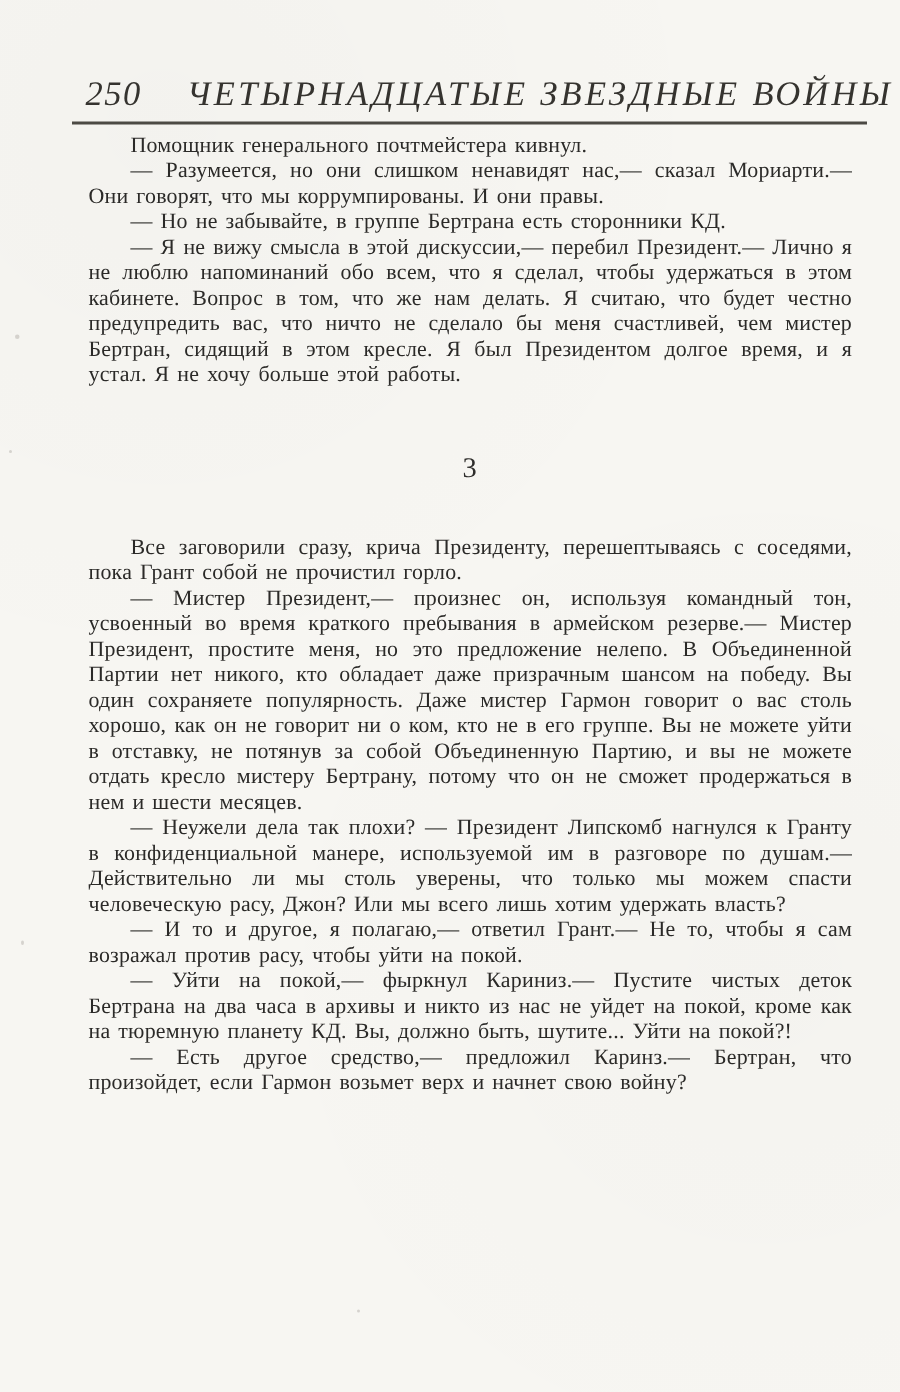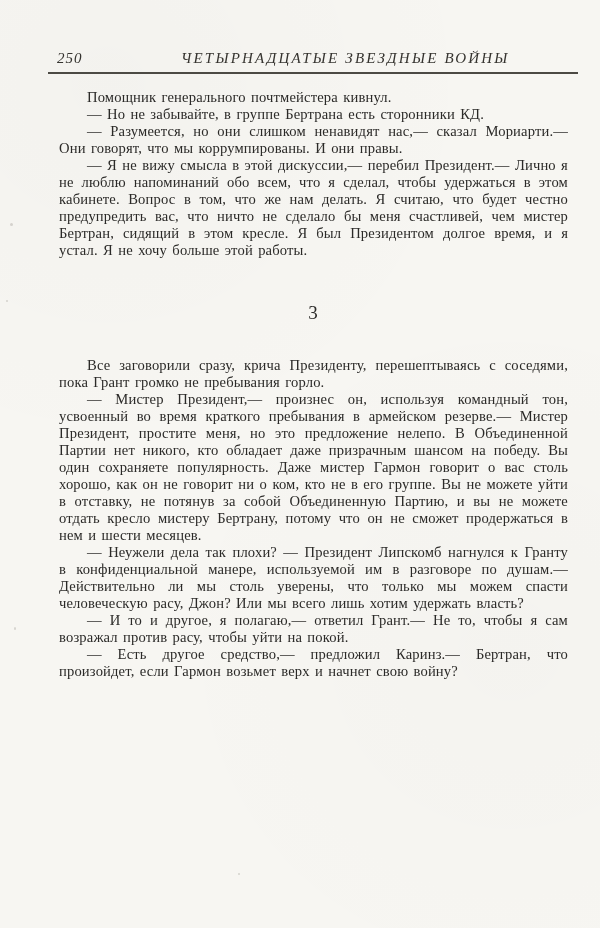--- a/index.html
+++ b/index.html
@@ -21,21 +21,21 @@
     color: #2b2a28;
   }
   .running-header {
     position: absolute;
     top: 50px;
     left: 48px;
     width: 530px;
     display: flex;
     align-items: baseline;
     font-style: italic;
-    font-size: 15px;
+    font-size: 23px;
     color: #35332f;
     border-bottom: 2px solid #4c4a44;
     padding-bottom: 5px;
   }
   .page-number {
     margin-left: 9px;
     letter-spacing: 1px;
   }
   .running-title {
     flex: 1;
@@ -85,30 +85,31 @@
 
 <div class="page">
 
   <div class="running-header">
     <span class="page-number">250</span>
     <span class="running-title">ЧЕТЫРНАДЦАТЫЕ ЗВЕЗДНЫЕ ВОЙНЫ</span>
   </div>
 
   <div class="text-column">
     <p>Помощник генерального почтмейстера кивнул.</p>
+    <p>— Разумеется, но они слишком ненавидят нас,— сказал Мориарти.— Они говорят, что мы коррумпированы. И они правы.</p>
     <p>— Но не забывайте, в группе Бертрана есть сторонники КД.</p>
-    <p>— Разумеется, но они слишком ненавидят нас,— сказал Мориарти.— Они говорят, что мы коррумпированы. И они правы.</p>
     <p>— Я не вижу смысла в этой дискуссии,— перебил Президент.— Лично я не люблю напоминаний обо всем, что я сделал, чтобы удержаться в этом кабинете. Вопрос в том, что же нам делать. Я считаю, что будет честно предупредить вас, что ничто не сделало бы меня счастливей, чем мистер Бертран, сидящий в этом кресле. Я был Президентом долгое время, и я устал. Я не хочу больше этой работы.</p>
 
     <div class="section-number">3</div>
 
-    <p>Все заговорили сразу, крича Президенту, перешептываясь с соседями, пока Грант громко не пребывания горло.</p>
+    <p>Все заговорили сразу, крича Президенту, перешептываясь с соседями, пока Грант собой не прочистил горло.</p>
     <p>— Мистер Президент,— произнес он, используя командный тон, усвоенный во время краткого пребывания в армейском резерве.— Мистер Президент, простите меня, но это предложение нелепо. В Объединенной Партии нет никого, кто обладает даже призрачным шансом на победу. Вы один сохраняете популярность. Даже мистер Гармон говорит о вас столь хорошо, как он не говорит ни о ком, кто не в его группе. Вы не можете уйти в отставку, не потянув за собой Объединенную Партию, и вы не можете отдать кресло мистеру Бертрану, потому что он не сможет продержаться в нем и шести месяцев.</p>
     <p>— Неужели дела так плохи? — Президент Липскомб нагнулся к Гранту в конфиденциальной манере, используемой им в разговоре по душам.— Действительно ли мы столь уверены, что только мы можем спасти человеческую расу, Джон? Или мы всего лишь хотим удержать власть?</p>
     <p>— И то и другое, я полагаю,— ответил Грант.— Не то, чтобы я сам возражал против расу, чтобы уйти на покой.</p>
+    <p>— Уйти на покой,— фыркнул Кариниз.— Пустите чистых деток Бертрана на два часа в архивы и никто из нас не уйдет на покой, кроме как на тюремную планету КД. Вы, должно быть, шутите... Уйти на покой?!</p>
     <p>— Есть другое средство,— предложил Каринз.— Бертран, что произойдет, если Гармон возьмет верх и начнет свою войну?</p>
   </div>
 
   <div class="speck s1"></div>
   <div class="speck s2"></div>
   <div class="speck s3"></div>
   <div class="speck s4"></div>
 
 </div>
 

